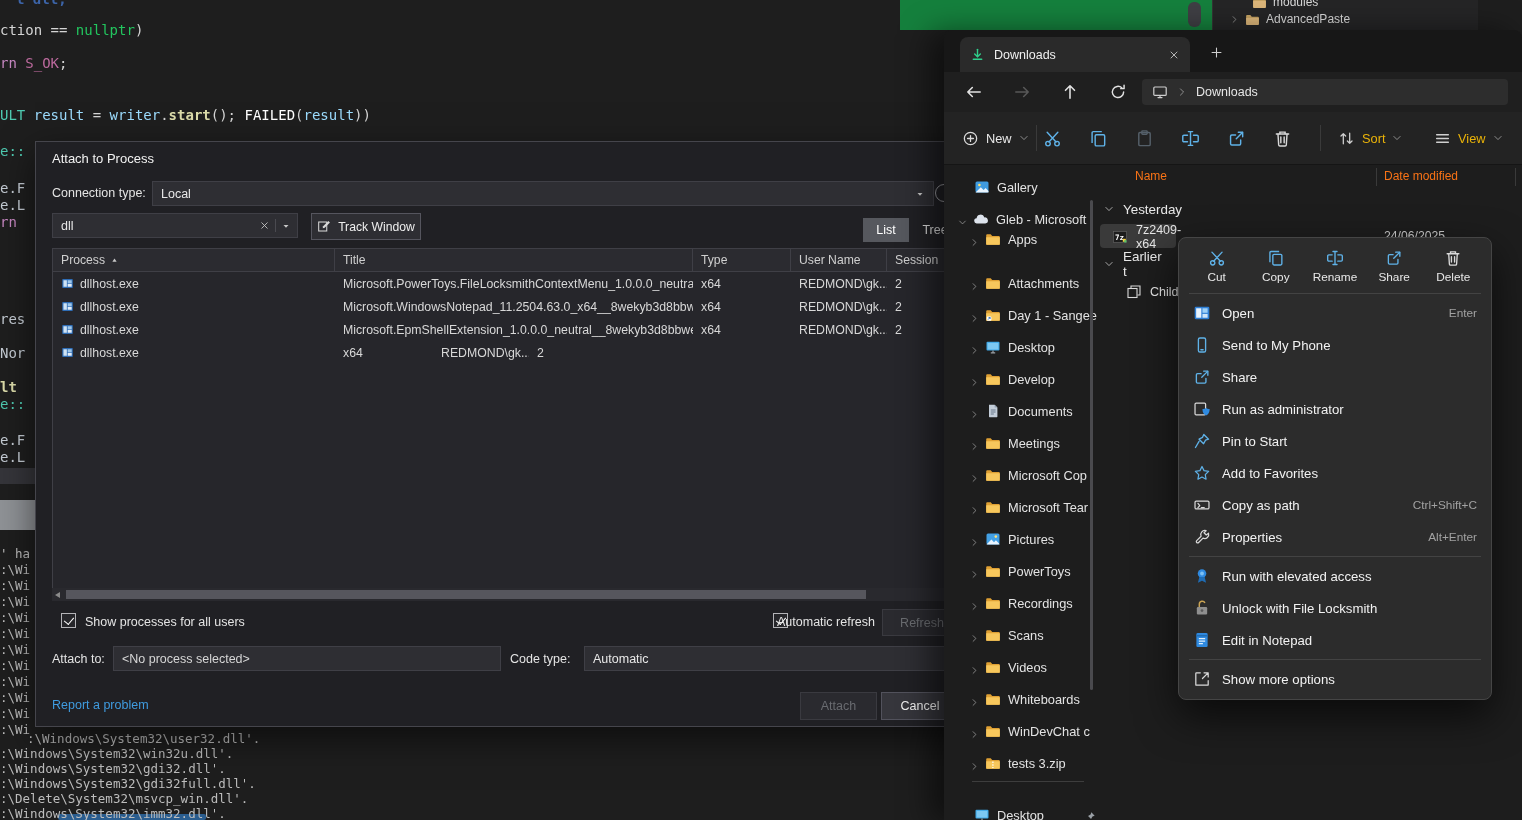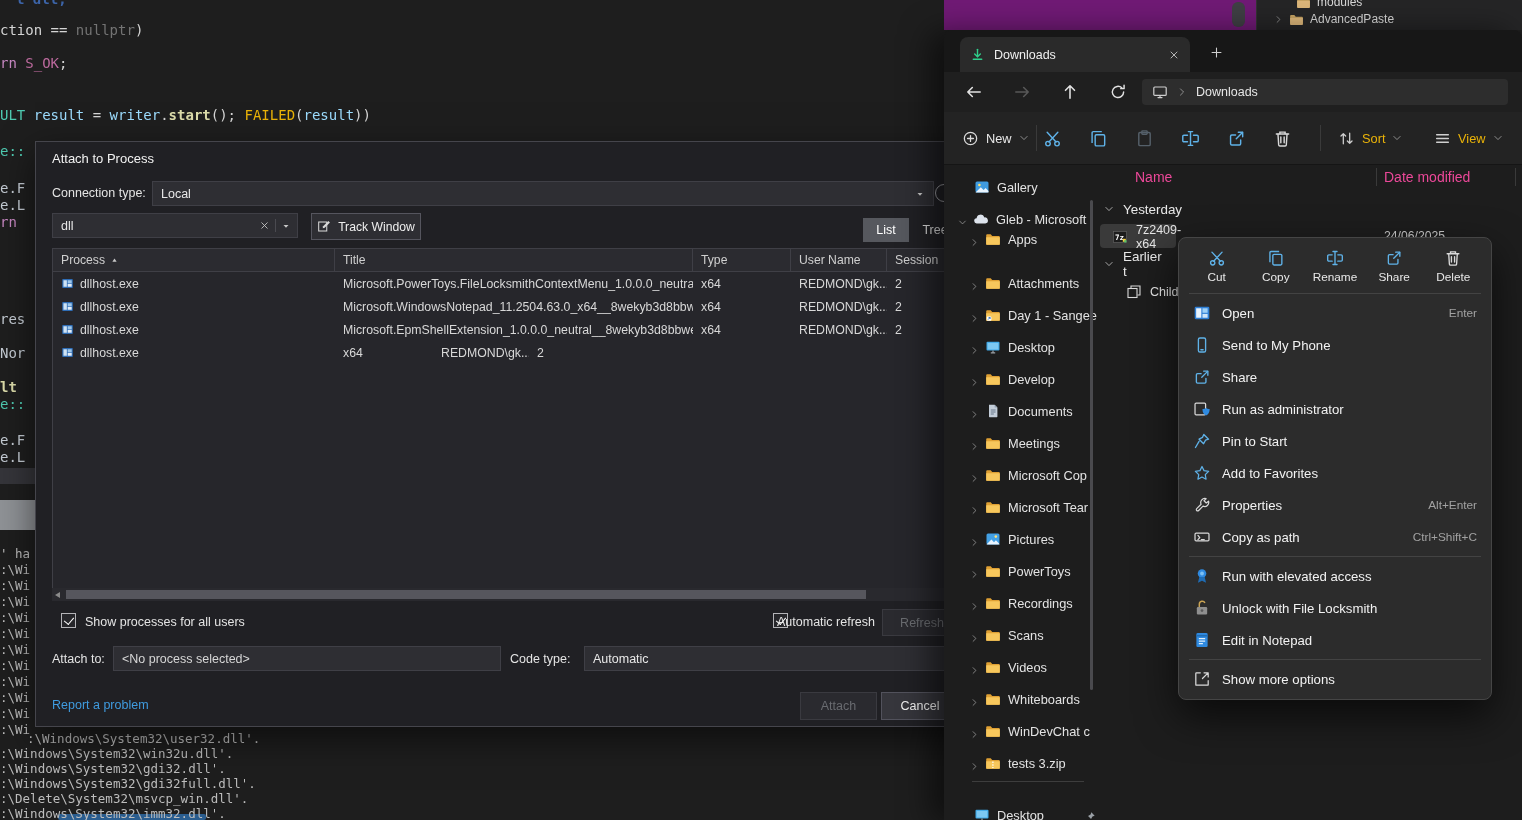--- a/index.html
+++ b/index.html
@@ -3,22 +3,22 @@
 <meta charset="utf-8">
 <style>
   html,body{margin:0;padding:0;background:#0d0d0d;}
   .screen{position:relative;width:1522px;height:820px;background:#1e1e1e;overflow:hidden;
           font-family:"Liberation Sans",sans-serif;}
   .abs{position:absolute;}
   
   .code-line{position:absolute;font:14px "DejaVu Sans Mono",monospace;white-space:pre;}
   .out-line{position:absolute;font:12.5px "DejaVu Sans Mono",monospace;color:#bdbdbd;white-space:pre;}
   .clip-line{overflow:hidden;width:34px;}
-  .c-plain{color:#d4d4d4}.c-plain2{color:#c5ccd4}.c-kw{color:#737373}.c-ctrl{color:#c586c0}
-  .c-macro{color:#eab308}.c-macro2{color:#bd6a9e}.c-type{color:#4ec9b0}.c-var{color:#9cdcfe}
+  .c-plain{color:#d4d4d4}.c-plain2{color:#c5ccd4}.c-kw{color:#22c55e}.c-ctrl{color:#c586c0}
+  .c-macro{color:#ffffff}.c-macro2{color:#bd6a9e}.c-type{color:#4ec9b0}.c-var{color:#9cdcfe}
   .c-fn{color:#dcdcaa;font-weight:bold}.c-navy{color:#3c64a8;font-weight:bold}
   .scrollfrag1{left:0;top:468px;width:46px;height:16px;background:#35353a;}
   .scrollfrag2{left:0;top:500px;width:54px;height:30px;background:#8f9296;}
   .selfrag{left:58px;top:814px;width:148px;height:6px;background:#2a5d8f;border-radius:2px;}
   
   [data-icon]{display:inline-block;flex:none;}
   [data-icon] svg{width:100%;height:100%;display:block;}
   
   .dialog{left:35px;top:141px;width:1000px;height:584px;background:#202024;border:1px solid #45454c;
           box-shadow:0 12px 34px rgba(0,0,0,.55);z-index:10;}
@@ -60,21 +60,21 @@
   .attach-lbl{left:16px;top:510px;}
   .attach-box{left:77px;top:504px;width:388px;height:25px;padding:0 8px;color:#d6d6d6;}
   .codetype-lbl{left:474px;top:510px;}
   .codetype-combo{left:548px;top:504px;width:430px;height:25px;padding:0 8px;}
   .report-link{left:16px;top:556px;color:#3f9bdf;font-size:12.5px;text-decoration:none;}
   .attach-btn{left:764px;top:550px;width:75px;height:26px;background:#2a2a2f;border:1px solid #3a3a40;
               color:#696b70;font-size:12.5px;display:flex;align-items:center;justify-content:center;}
   .cancel-btn{left:845px;top:550px;width:76px;height:26px;background:#36363c;border:1px solid #52525c;
               color:#f0f0f0;font-size:12.5px;display:flex;align-items:center;justify-content:center;}
   
-  .vstop{left:944px;top:0;width:578px;height:30px;background:#701a75;z-index:5;overflow:hidden;}
+  .vstop{left:900px;top:0;width:578px;height:30px;background:#15803d;z-index:5;overflow:hidden;}
   .vstop-panel{position:absolute;left:312px;top:0;width:266px;height:30px;background:#252526;border-left:1px solid #333;}
   .vstop-thumb{position:absolute;left:288px;top:2px;width:13px;height:25px;background:#3f3f44;border-radius:6px;}
   .vsrow{position:absolute;display:flex;align-items:center;gap:6px;font-size:12px;color:#d8d8d8;height:20px;}
   
   .explorer{left:944px;top:30px;width:578px;height:790px;background:#1d1d1d;z-index:20;
             box-shadow:-14px 2px 30px rgba(0,0,0,.5);border-radius:8px 8px 0 0;}
   .explorer > *{position:absolute;}
   .tabstrip{left:0;top:0;right:0;height:42px;background:#171717;border-radius:8px 8px 0 0;}
   .tab{position:absolute;left:16px;top:7px;width:230px;height:35px;background:#2a2a2a;border-radius:8px 8px 0 0;
        display:flex;align-items:center;padding:0 10px;gap:9px;box-sizing:border-box;}
@@ -84,21 +84,21 @@
   .navbtn{position:absolute;top:11px;width:18px;height:18px;color:#e2e2e2;}
   .addressbar{position:absolute;left:198px;top:7px;width:366px;height:26px;background:#2d2d2d;border-radius:4px;
               display:flex;align-items:center;padding:0 10px;gap:9px;font-size:12.5px;color:#e6e6e6;box-sizing:border-box;}
   .cmdbar{left:0;top:82px;right:0;height:52px;background:#232323;border-bottom:1px solid #151515;}
   .newbtn{position:absolute;left:10px;top:9px;height:34px;display:flex;align-items:center;gap:7px;padding:0 8px;
           color:#e8e8e8;font-size:12.8px;border-radius:4px;}
   .cdiv{position:absolute;width:1px;height:26px;background:#3a3a3a;top:13px;}
   .cbtn{position:absolute;top:9px;width:38px;height:34px;display:flex;align-items:center;justify-content:center;border-radius:4px;}
   .cgroup{position:absolute;top:9px;height:34px;display:flex;align-items:center;gap:7px;padding:0 6px;
           color:#eab308;font-size:12.8px;border-radius:4px;}
-  .fhdr{position:absolute;font-size:14px;color:#ec4899;}
+  .fhdr{position:absolute;font-size:12px;color:#f97316;}
   .fsep{position:absolute;width:1px;height:18px;background:#3a3a3a;}
   .sidebar-scroll{left:146px;top:170px;width:3px;height:490px;background:#4a4a4e;border-radius:2px;}
   .srow{position:absolute;left:4px;width:150px;height:32px;display:flex;align-items:flex-end;border-radius:4px;}
   .srow .chev{width:10px;height:10px;color:#9a9a9a;flex:none;}
   .srow .slabel{font-size:12.8px;color:#e3e3e3;white-space:nowrap;overflow:hidden;flex:1;margin-left:7px;}
   .sdiv{position:absolute;left:28px;width:112px;height:1px;background:#3d3d3d;}
   .fgroup{position:absolute;display:flex;align-items:center;gap:9px;font-size:13.4px;color:#e8e8e8;}
   .frow{position:absolute;display:flex;align-items:center;gap:8px;font-size:12.5px;color:#e6e6e6;}
   .fsel{position:absolute;background:#3a3a3a;border-radius:4px;}
   .fdate{position:absolute;font-size:12.2px;color:#c9c9c9;}
@@ -993,40 +993,40 @@
       </div>
       <div class="mitem">
         <span data-icon="favorites-star" style="width: 18px; height: 18px; color: rgb(95, 178, 232);">
           <svg viewBox="0 0 16 16">
             <path d="M8 2.2l1.8 3.7 4.1.6-3 2.9.7 4.1L8 11.6l-3.6 1.9.7-4.1-3-2.9 4.1-.6z" fill="none" stroke="currentColor" stroke-width="1.1" stroke-linejoin="round"></path>
           </svg>
         </span>
         <span class="mlabel">Add to Favorites</span>
       </div>
       <div class="mitem">
-        <span data-icon="properties" style="width: 18px; height: 18px; color: rgb(217, 217, 217);">
-          <svg viewBox="0 0 16 16">
-            <path d="M13.8 4.6a3.6 3.6 0 0 1-4.9 4.4L5 12.9a1.2 1.2 0 0 1-1.7-1.7l3.9-3.9a3.6 3.6 0 0 1 4.4-4.9L9.8 4.2l2 2z" fill="none" stroke="currentColor" stroke-width="1.1" stroke-linejoin="round"></path>
-          </svg>
-        </span>
-        <span class="mlabel">Properties</span>
-        <span class="mshort">Alt+Enter</span>
-      </div>
-      <div class="mitem">
         <span data-icon="copy-path" style="width: 18px; height: 18px; color: rgb(217, 217, 217);">
           <svg viewBox="0 0 16 16">
             <g fill="none" stroke="currentColor" stroke-width="1.1" stroke-linecap="round" stroke-linejoin="round">
               <rect x="1.8" y="4.5" width="12.4" height="7" rx="1"></rect>
               <path d="M4.4 6.6l1.6 1.9-1.6 1.9M7.4 10.4h2.6"></path>
             </g>
           </svg>
         </span>
         <span class="mlabel">Copy as path</span>
         <span class="mshort">Ctrl+Shift+C</span>
       </div>
+      <div class="mitem">
+        <span data-icon="properties" style="width: 18px; height: 18px; color: rgb(217, 217, 217);">
+          <svg viewBox="0 0 16 16">
+            <path d="M13.8 4.6a3.6 3.6 0 0 1-4.9 4.4L5 12.9a1.2 1.2 0 0 1-1.7-1.7l3.9-3.9a3.6 3.6 0 0 1 4.4-4.9L9.8 4.2l2 2z" fill="none" stroke="currentColor" stroke-width="1.1" stroke-linejoin="round"></path>
+          </svg>
+        </span>
+        <span class="mlabel">Properties</span>
+        <span class="mshort">Alt+Enter</span>
+      </div>
       <div class="msep"></div>
       <div class="mitem">
         <span data-icon="elevated" style="width: 18px; height: 18px; color: rgb(217, 217, 217);">
           <svg viewBox="0 0 16 16">
             <circle cx="8" cy="5.8" r="3.8" fill="#2f8ae0"></circle>
             <circle cx="8" cy="5.8" r="1.7" fill="#7cc0f4"></circle>
             <path d="M5.6 8.8 4.4 14l3.6-1.8L11.6 14l-1.2-5.2z" fill="#1f6cb4"></path>
           </svg>
         </span>
         <span class="mlabel">Run with elevated access</span>

